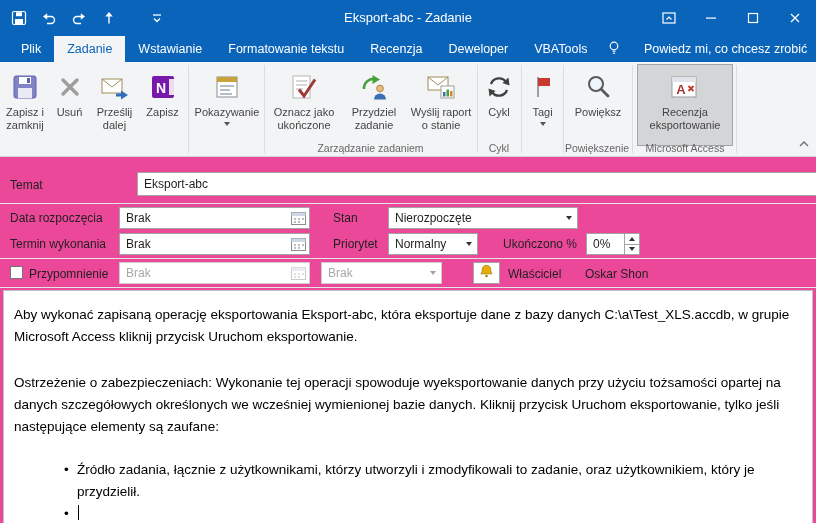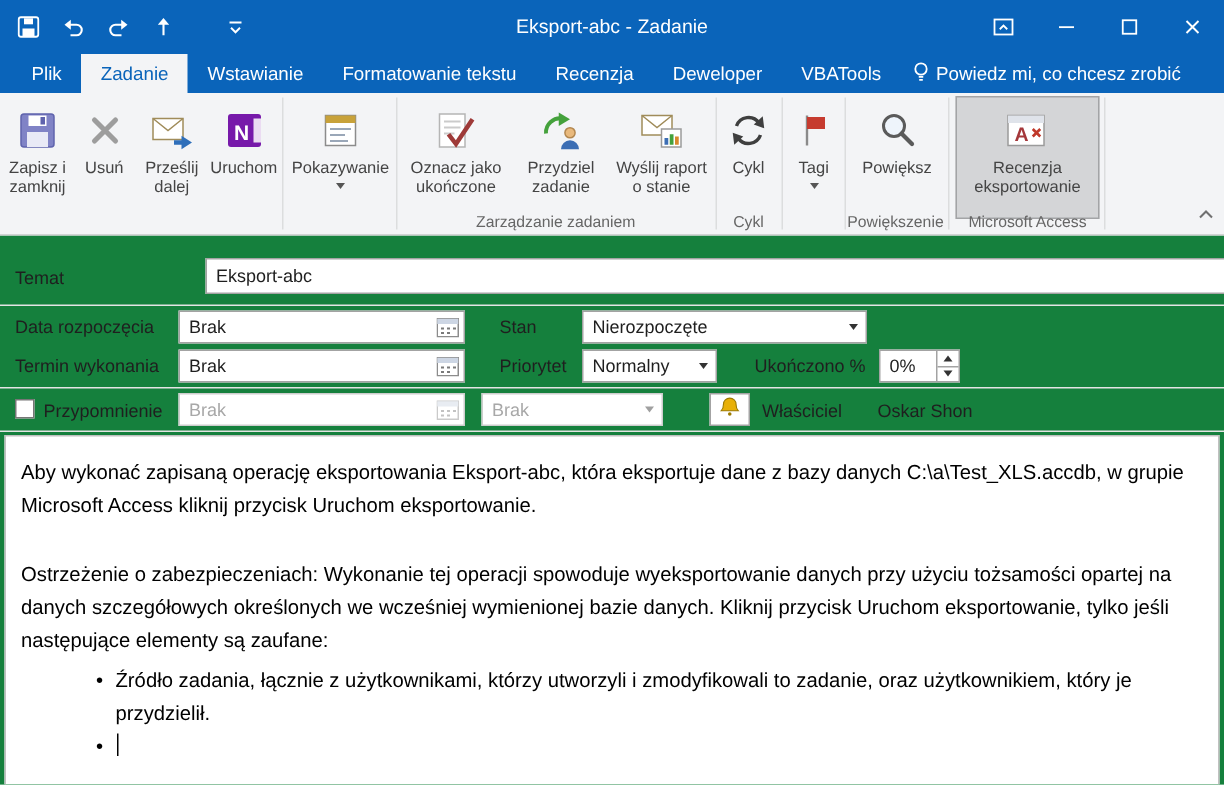--- a/index.html
+++ b/index.html
@@ -1,33 +1,33 @@
 <!DOCTYPE html>
 <html style="--titlebar: #0a64ba; --ribbon-bg: #f3f4f6; --selected-btn: #d4d5d7;"><head>
 <meta charset="utf-8">
 <style>
   *{margin:0;padding:0;box-sizing:border-box}
   html,body{width:816px;height:523px}
   body{font-family:"Liberation Sans",sans-serif;background:#fff;overflow:hidden}
-  .app{position:relative;width:816px;height:523px;background:#15803d;overflow:hidden}
+  .app{position:relative;width:816px;height:523px;background:#ec4899;overflow:hidden}
 
   
   .titlebar{position:absolute;left:0;top:0;width:816px;height:36px;background:var(--titlebar,#0a64ba)}
   .qat{position:absolute;left:4px;top:0;height:36px;display:flex;align-items:center}
   .qicon{width:30px;height:36px;display:flex;align-items:center;justify-content:center}
   .qicon.gap{margin-left:22px;width:22px}
   .title{position:absolute;left:50%;top:0;transform:translateX(-50%);line-height:36px;color:#fff;font-size:13px;white-space:nowrap}
   .winctrls{position:absolute;right:0;top:0;height:36px;display:flex}
   .wbtn{width:42px;height:36px;display:flex;align-items:center;justify-content:center}
 
   
   .tabrow{position:absolute;left:0;top:36px;width:816px;height:26px;background:var(--titlebar,#0a64ba);display:flex;padding-left:8px}
   .tab{color:#fff;font-size:12.5px;line-height:26px;padding:0 13px;white-space:nowrap}
   .tab.active{background:var(--ribbon-bg,#f3f4f6);color:var(--titlebar,#0a64ba)}
-  .tellme{position:absolute;left:606px;top:36px;height:26px;display:flex;align-items:center;gap:2px;color:#fff;font-size:12.5px;white-space:nowrap}
+  .tellme{position:absolute;left:606px;top:36px;height:26px;display:flex;align-items:center;gap:22px;color:#fff;font-size:12.5px;white-space:nowrap}
 
   
   .ribbon{position:absolute;left:0;top:62px;width:816px;height:95px;background:var(--ribbon-bg,#f3f4f6);border-bottom:1px solid #d2d3d4}
   .rbtn{position:absolute;top:2px;height:82px;display:flex;flex-direction:column;align-items:center;padding-top:5px;border:1px solid transparent;cursor:default}
   .rbtn.selected{background:var(--selected-btn,#d4d5d7);border-color:#a3a4a6}
   .ricon{height:34px;display:flex;align-items:center;justify-content:center}
   .rlabel{font-size:11px;line-height:13px;color:#444;text-align:center;margin-top:2px;white-space:nowrap}
   .dd-arrow{width:0;height:0;border-left:3.5px solid transparent;border-right:3.5px solid transparent;border-top:4px solid #555;margin:3px auto 0}
   .vsep{position:absolute;top:3px;height:88px;width:1px;background:#dcddde}
   .grplabel{position:absolute;bottom:2px;font-size:10.5px;line-height:12px;color:#666;text-align:center;white-space:nowrap}
@@ -50,21 +50,21 @@
   .spinup{border-bottom:1px solid #a3a3a3}
   .spinup::after{content:"";width:0;height:0;border-left:3px solid transparent;border-right:3px solid transparent;border-bottom:4px solid #333}
   .spindown::after{content:"";width:0;height:0;border-left:3px solid transparent;border-right:3px solid transparent;border-top:4px solid #333}
   .hline{position:absolute;left:0;width:816px;height:1px;background:#e4e4e4}
   .checkbox{position:absolute;width:13px;height:13px;border:1px solid #767676;background:#fff}
   .iconbtn{position:absolute;height:22px;background:#fff;border:1px solid #a3a3a3;display:flex;align-items:center;justify-content:center}
 
   
   .notes{position:absolute;left:3px;top:290px;width:810px;height:240px;background:#fff;border:1px solid #c0c0c0;padding:13px 10px 0 10px;font-size:13.5px;line-height:22px;color:#000;overflow:hidden}
   .notes .p1{margin:0 0 24px 0}
-  .notes .p2{margin:0 0 5px 0}
+  .notes .p2{margin:0 0 21px 0}
   .bullets{margin-left:48px}
   .bullet{position:relative;padding-left:15px}
   .bullet::before{content:"\2022";position:absolute;left:2px}
   .caret{display:inline-block;width:1px;height:15px;background:#000;vertical-align:-2px;margin-left:1px}
 </style>
 </head>
 <body>
 
 <div class="app">
 
@@ -191,21 +191,21 @@
 
     <div class="rbtn" style="left:139px;width:47px">
       <span class="ricon">
         <svg width="28" height="28" viewBox="0 0 28 28">
             <rect x="3" y="3" width="22" height="22" rx="2" fill="#7719aa"></rect>
             <rect x="20" y="6" width="5" height="16" fill="#fff" opacity="0.85"></rect>
             <text x="12" y="20" font-size="14" font-weight="bold" fill="#fff" text-anchor="middle" font-family="Liberation Sans, sans-serif">N</text>
           </svg>
       </span>
       <div class="rlabel">
-          <div>Uruchom</div>
+          <div>Zapisz</div>
         </div>
     </div>
 
     <div class="vsep" style="left:188px"></div>
 
     <div class="rbtn" style="left:192px;width:70px">
       <span class="ricon">
         <svg width="28" height="28" viewBox="0 0 28 28">
             <rect x="4" y="4" width="20" height="20" fill="#fff" stroke="#8c8c8c"></rect>
             <rect x="4" y="4" width="20" height="5" fill="#c8a23a"></rect>

